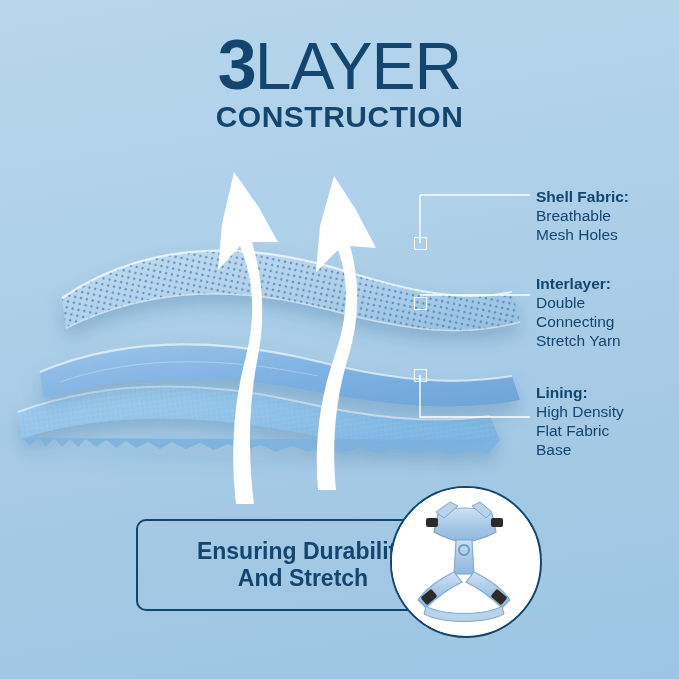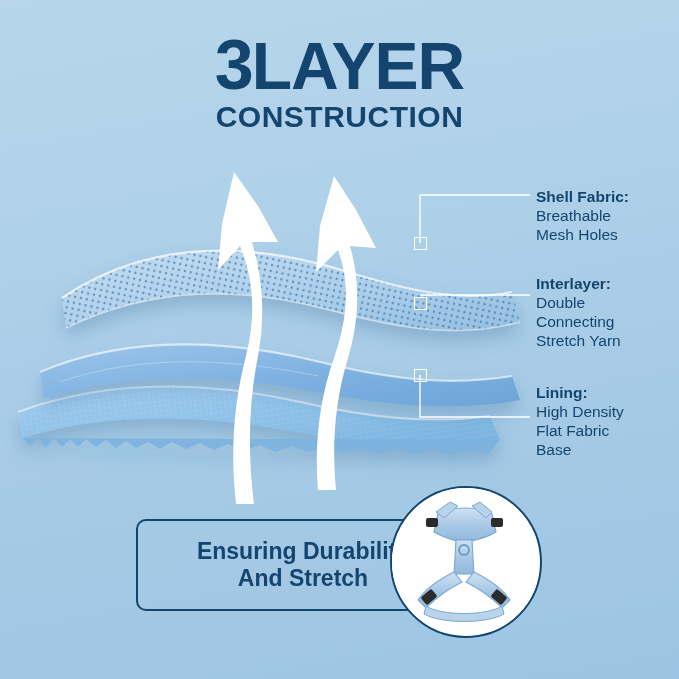--- a/index.html
+++ b/index.html
@@ -23,21 +23,21 @@
   }
   .title-line1{
     display:flex;align-items:baseline;justify-content:center;
     letter-spacing:-1px;
   }
   .t-three{
     font-size:70px;font-weight:700;line-height:0.9;
     letter-spacing:-2px;
   }
   .t-layer{
-    font-size:66px;font-weight:700;line-height:0.9;
+    font-size:66px;font-weight:400;line-height:0.9;
     letter-spacing:-1px;
   }
   .t-construction{
     font-size:30px;font-weight:700;letter-spacing:0.5px;
     margin-top:3px;text-align:center;
   }
 
   
   .layer{position:absolute;}
 

